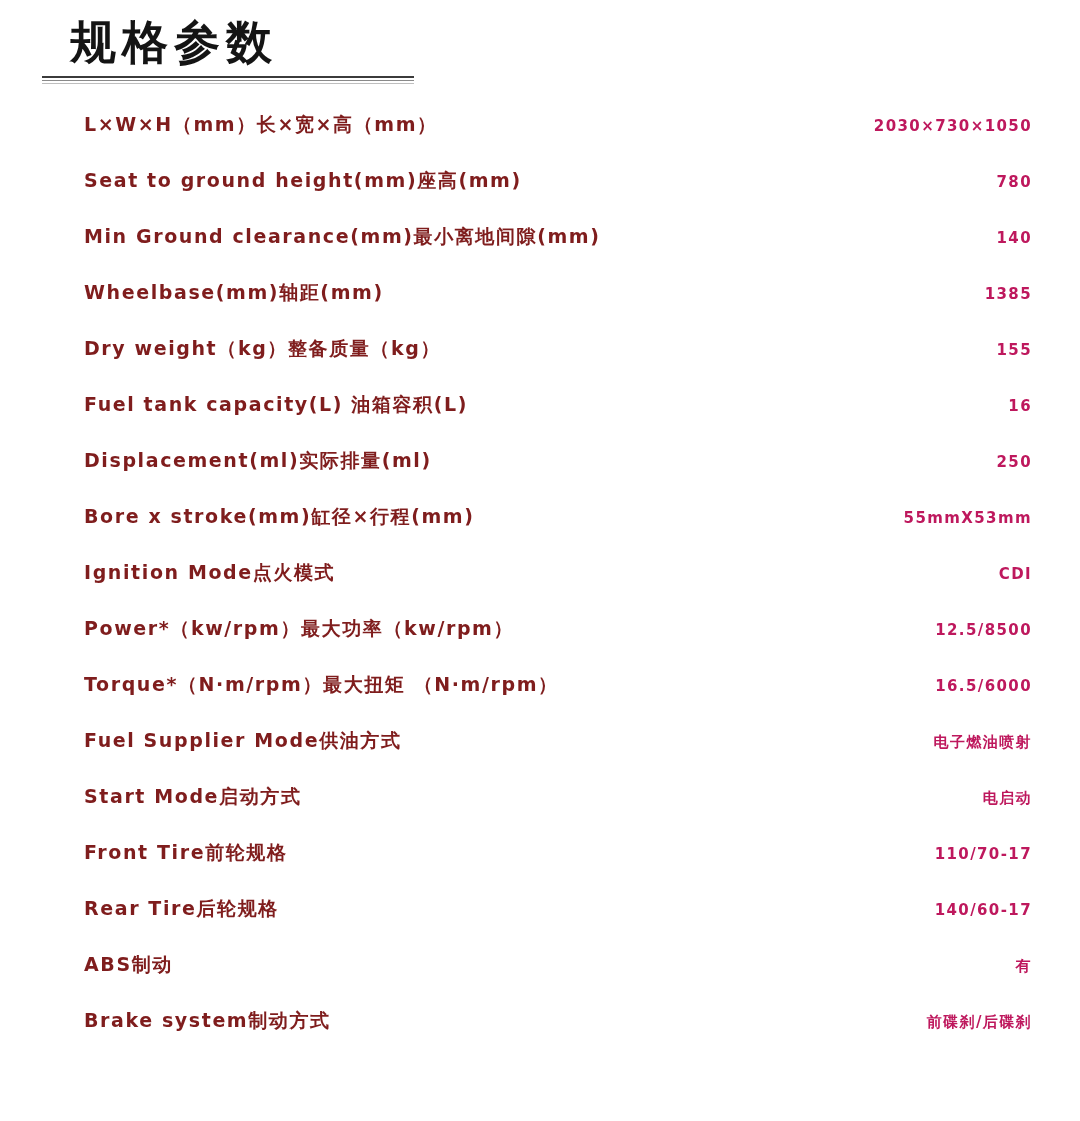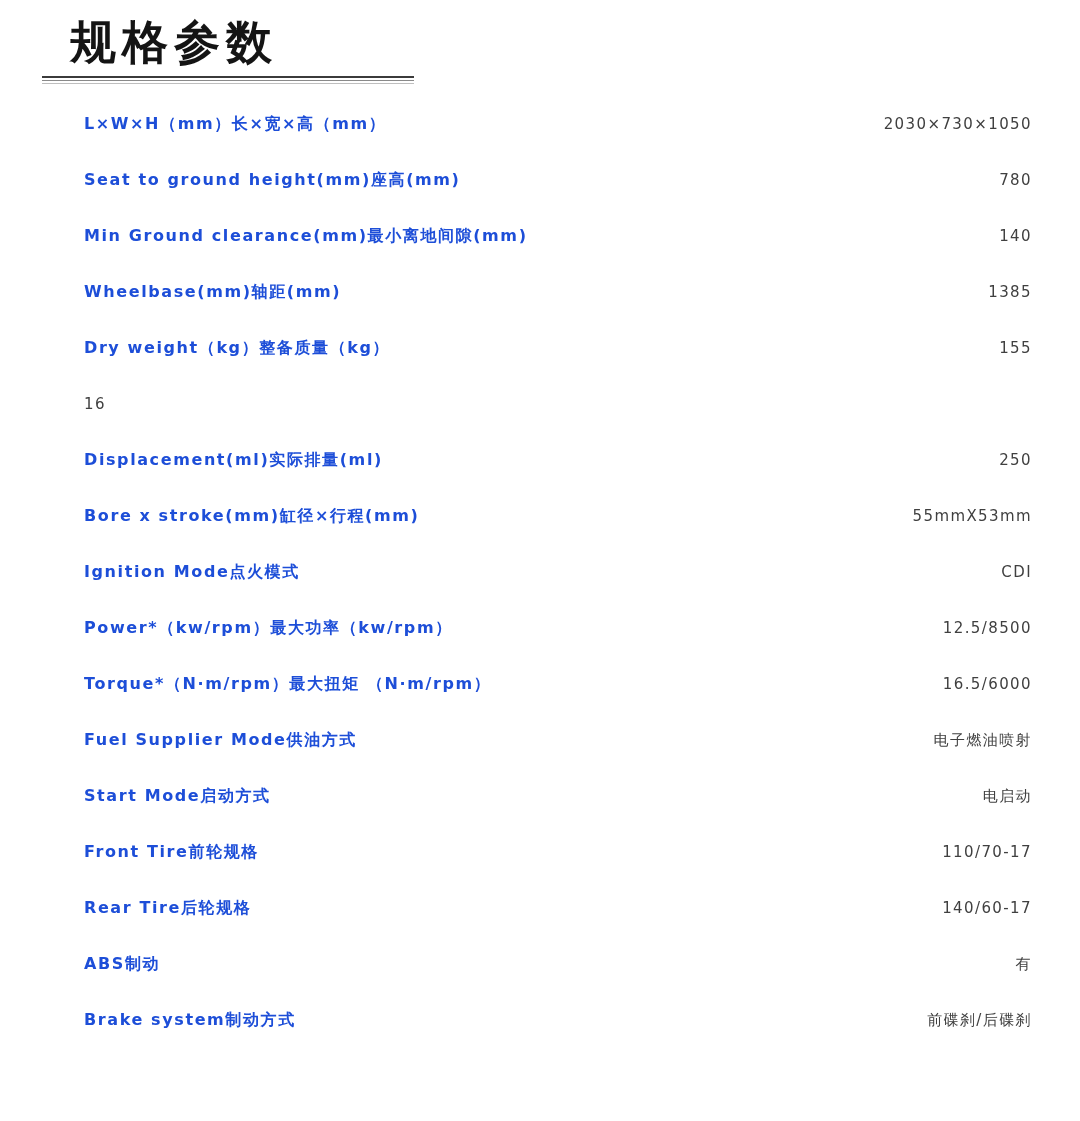--- a/index.html
+++ b/index.html
@@ -55,32 +55,32 @@
     align-items: baseline;
     justify-content: space-between;
     height: 56px;
     line-height: 56px;
   }
   .spec-row.tight {
     height: 56px;
   }
   .spec-label {
     font-family: "DejaVu Sans", sans-serif;
-    font-size: 16px;
+    font-size: 19px;
     font-weight: 700;
     letter-spacing: 1.6px;
-    color: #1d4ed8;
+    color: #7f1d1d;
     white-space: nowrap;
   }
   .spec-value {
     font-family: "DejaVu Sans", sans-serif;
     font-size: 15px;
-    font-weight: 400;
+    font-weight: 700;
     letter-spacing: 1.4px;
-    color: #404040;
+    color: #be185d;
     text-align: right;
     white-space: nowrap;
   }
 </style>
 </head>
 <body>
 
 <div class="page">
 
   <div class="title-block">
@@ -113,20 +113,21 @@
       <span class="spec-label">Wheelbase(mm)轴距(mm)</span>
       <span class="spec-value">1385</span>
     </div>
 
     <div class="spec-row">
       <span class="spec-label">Dry weight（kg）整备质量（kg）</span>
       <span class="spec-value">155</span>
     </div>
 
     <div class="spec-row">
+      <span class="spec-label">Fuel tank capacity(L) 油箱容积(L)</span>
       <span class="spec-value">16</span>
     </div>
 
     <div class="spec-row">
       <span class="spec-label">Displacement(ml)实际排量(ml)</span>
       <span class="spec-value">250</span>
     </div>
 
 
     <div class="spec-row">

